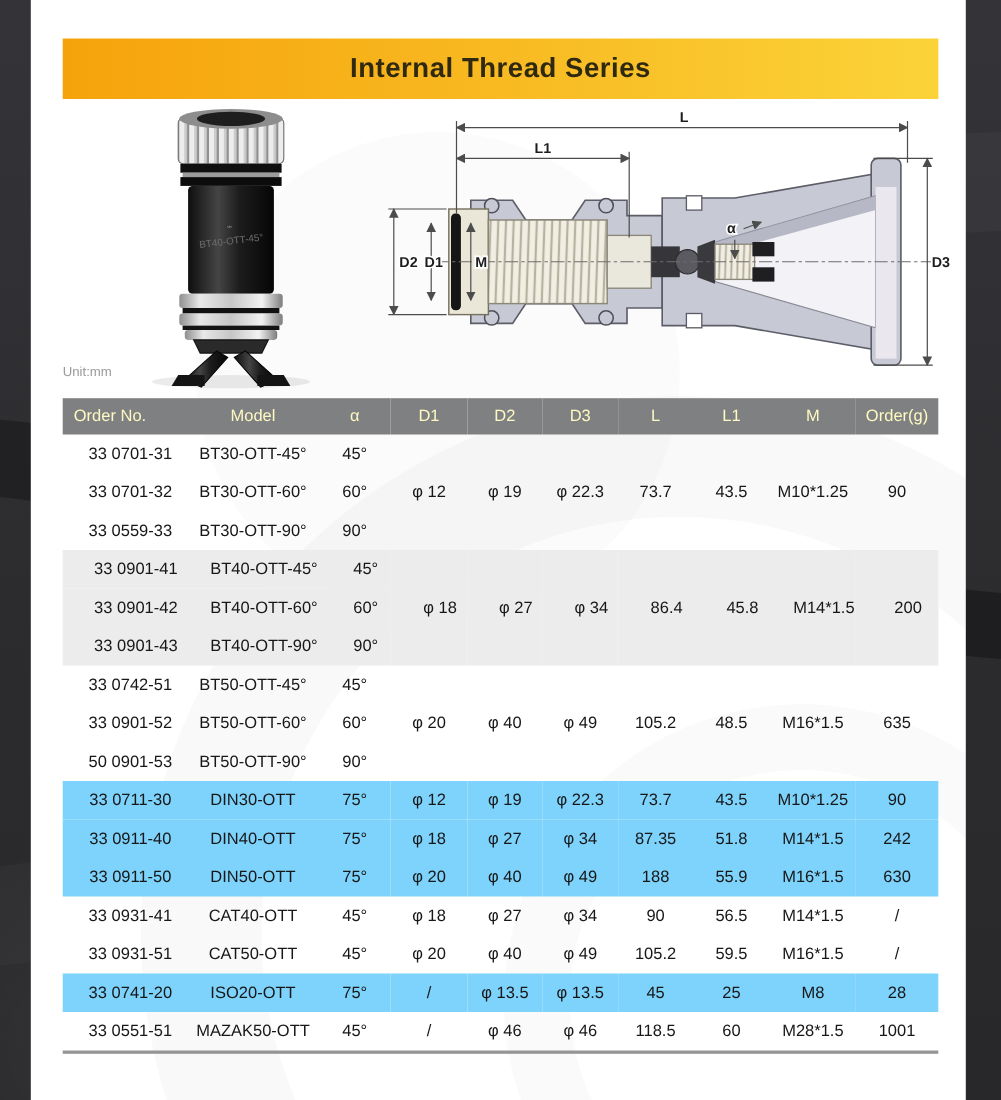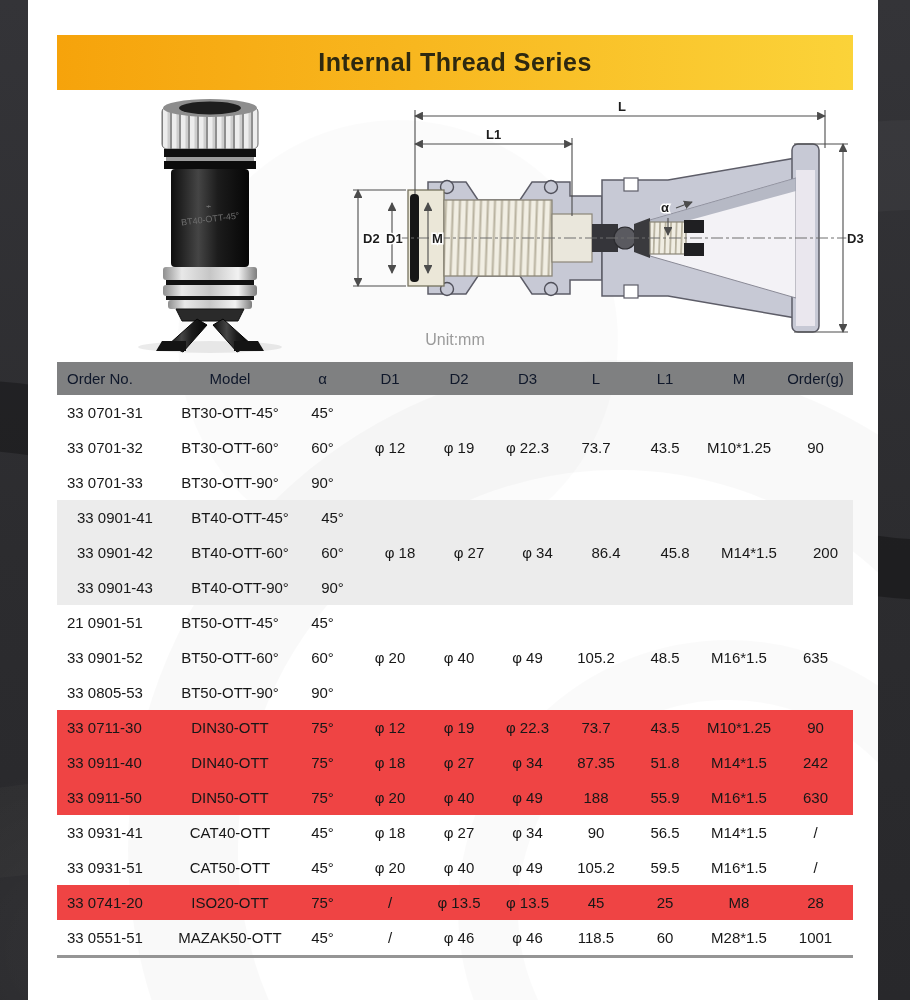--- a/index.html
+++ b/index.html
@@ -26,33 +26,33 @@
 
   
   .banner{position:absolute;left:29px;top:35px;width:796px;height:55px;
     background:linear-gradient(90deg,#f6a30b 0%,#f8b71f 45%,#fbd339 100%);
     display:flex;align-items:center;justify-content:center;}
   .banner-title{font-size:25px;font-weight:bold;color:#2e2910;letter-spacing:0.5px;text-align:right;}
 
   
   .product{position:absolute;left:72px;top:95px;}
   .diagram{position:absolute;left:320px;top:100px;}
-  .unit{position:absolute;left:29px;top:331px;width:796px;text-align:center;
-    font-size:16px;color:#9a9a9a;}
+  .unit{position:absolute;left:29px;top:331px;width:796px;text-align:left;
+    font-size:12px;color:#9a9a9a;}
 
   
   .table-wrap{position:absolute;left:29px;top:362px;width:796px;}
   table{width:796px;border-collapse:collapse;table-layout:fixed;}
-  th{background:#7f8081;color:#0f172a;font-weight:normal;font-size:15px;height:31px;}
+  th{background:#7f8081;color:#fef9c3;font-weight:normal;font-size:15px;height:31px;}
   th.order{text-align:left;padding-left:10px;}
   tr.r{height:35px;}
   td{font-size:15px;color:#171717;text-align:center;vertical-align:middle;padding:0;}
-  td.order{text-align:left;padding-left:10px;}
+  td.order{text-align:center;padding-left:10px;}
   tbody.shade td{background:#ececec;padding-left:20px;}
-  tr.shade td{background:#ef4444;}
+  tr.shade td{background:#7dd3fc;}
   .bottom-line{height:3px;background:#959595;margin-top:0px;}
 </style>
 </head>
 <body>
 
 <div class="bg-curve bg-c1"></div>
 <div class="bg-curve bg-c2"></div>
 <div class="bg-curve bg-c3"></div>
 <div class="bg-curve bg-c4"></div>
 <div class="bg-glow"></div>
@@ -231,21 +231,21 @@
           <td rowspan="3">43.5</td>
           <td rowspan="3">M10*1.25</td>
           <td rowspan="3">90</td>
         </tr>
         <tr class="r">
           <td class="order">33 0701-32</td>
           <td>BT30-OTT-60°</td>
           <td>60°</td>
         </tr>
         <tr class="r">
-          <td class="order">33 0701-33</td>
+          <td class="order">33 0559-33</td>
           <td>BT30-OTT-90°</td>
           <td>90°</td>
         </tr>
       </tbody>
 
       <tbody class="shade">
         <tr class="r">
           <td class="order">33 0901-41</td>
           <td>BT40-OTT-45°</td>
           <td>45°</td>
@@ -264,38 +264,38 @@
         </tr>
         <tr class="r">
           <td class="order">33 0901-43</td>
           <td>BT40-OTT-90°</td>
           <td>90°</td>
         </tr>
       </tbody>
 
       <tbody>
         <tr class="r">
-          <td class="order">21 0901-51</td>
+          <td class="order">33 0742-51</td>
           <td>BT50-OTT-45°</td>
           <td>45°</td>
           <td rowspan="3">φ 20</td>
           <td rowspan="3">φ 40</td>
           <td rowspan="3">φ 49</td>
           <td rowspan="3">105.2</td>
           <td rowspan="3">48.5</td>
           <td rowspan="3">M16*1.5</td>
           <td rowspan="3">635</td>
         </tr>
         <tr class="r">
           <td class="order">33 0901-52</td>
           <td>BT50-OTT-60°</td>
           <td>60°</td>
         </tr>
         <tr class="r">
-          <td class="order">33 0805-53</td>
+          <td class="order">50 0901-53</td>
           <td>BT50-OTT-90°</td>
           <td>90°</td>
         </tr>
       </tbody>
 
       <tbody>
         <tr class="r shade">
           <td class="order">33 0711-30</td>
           <td>DIN30-OTT</td>
           <td>75°</td>

